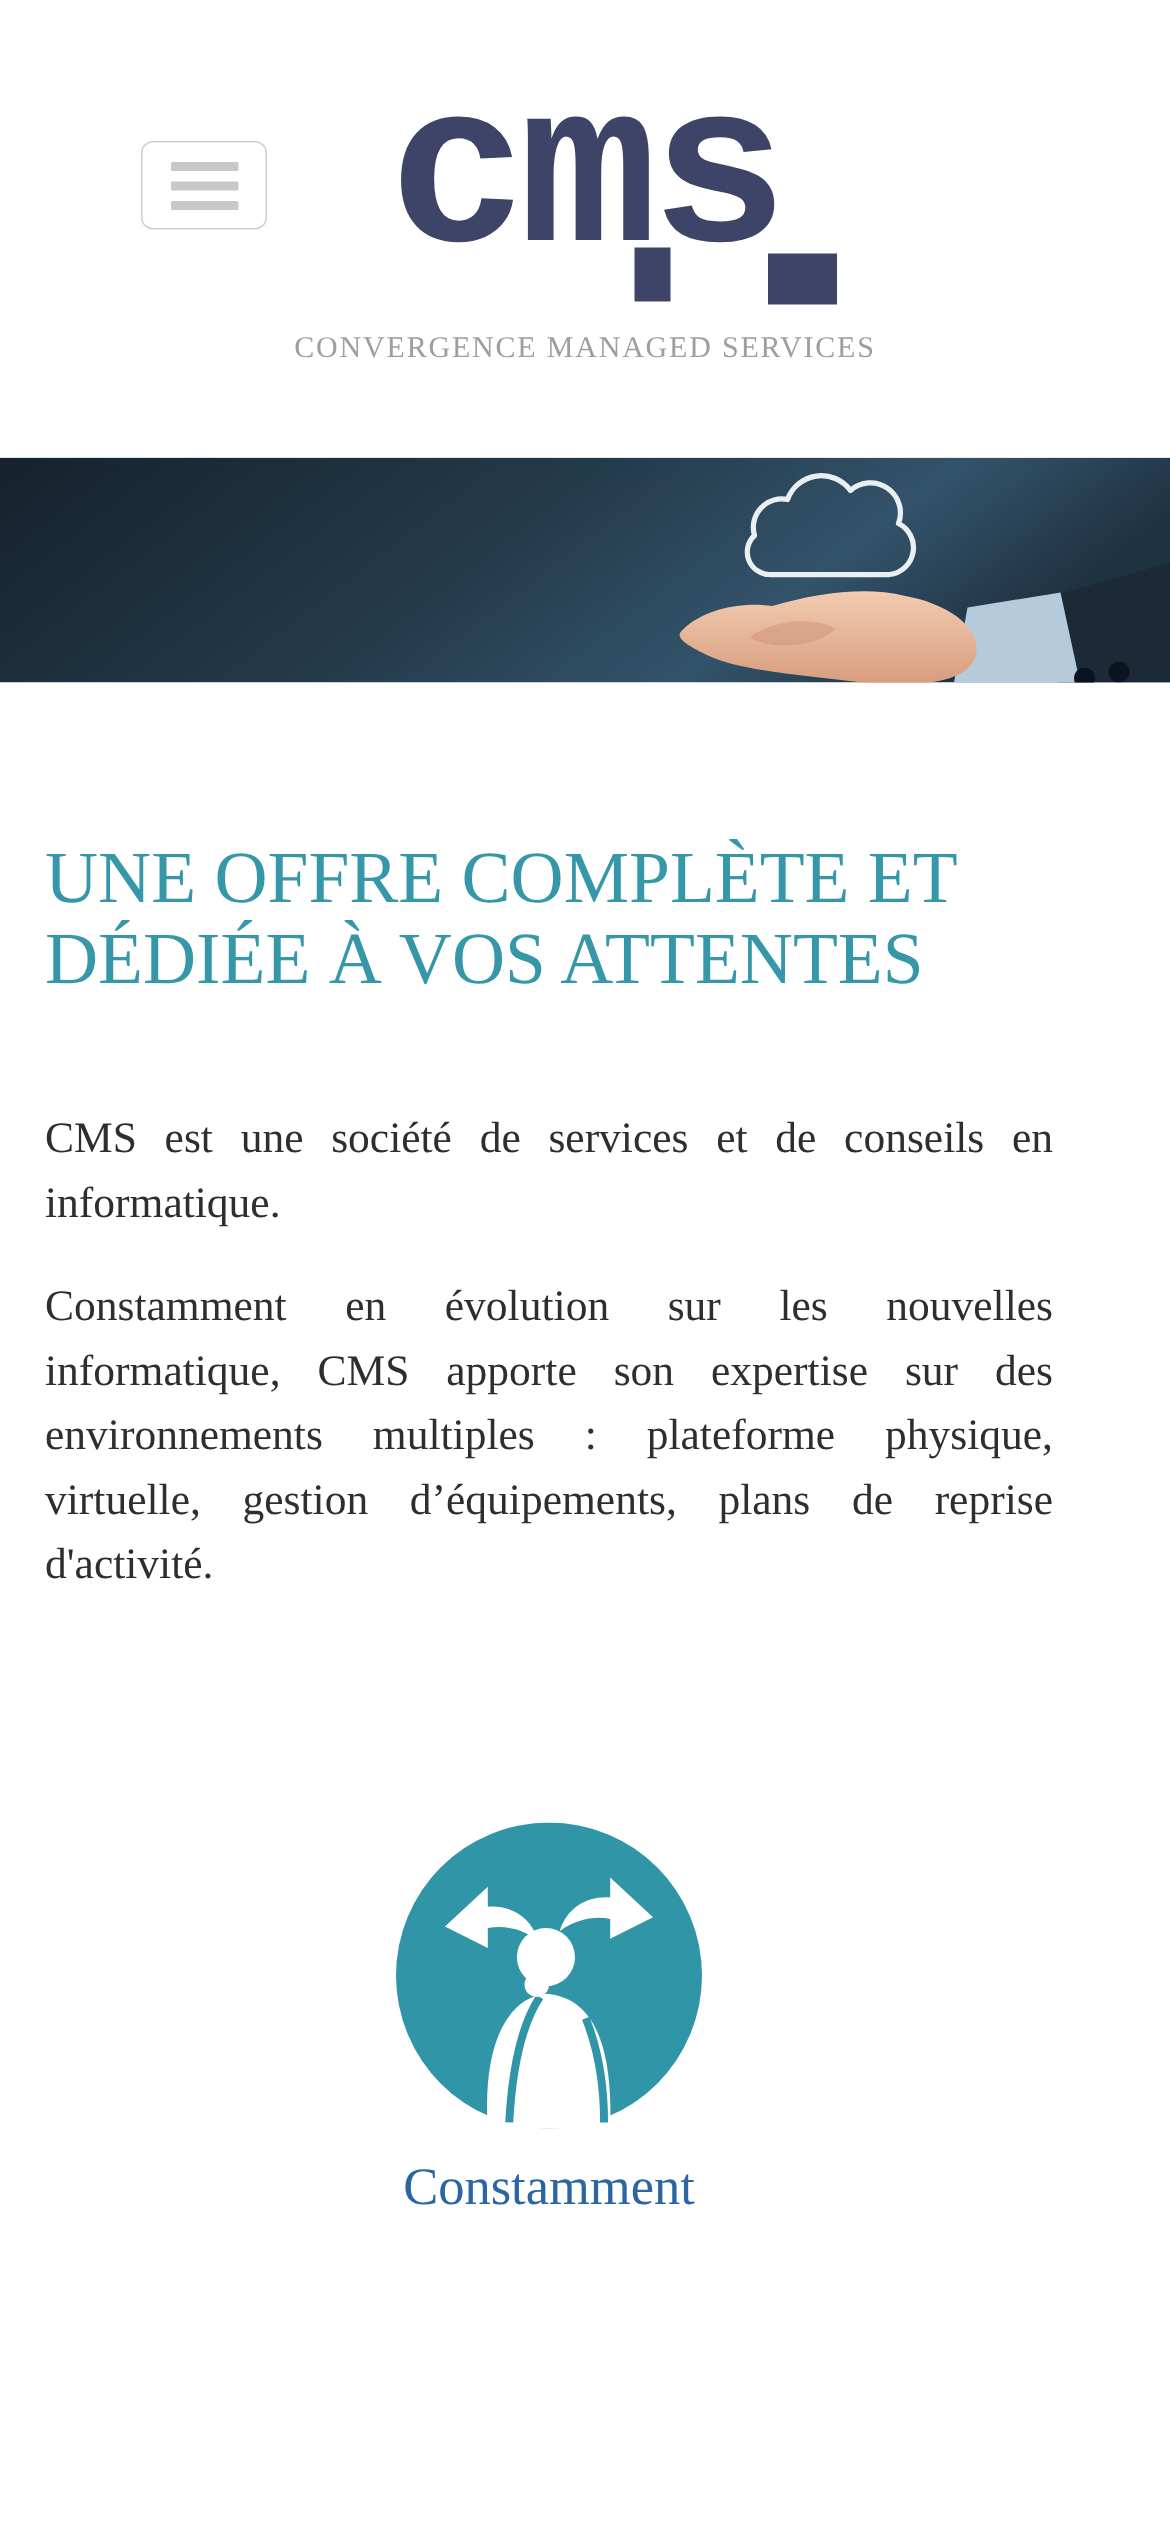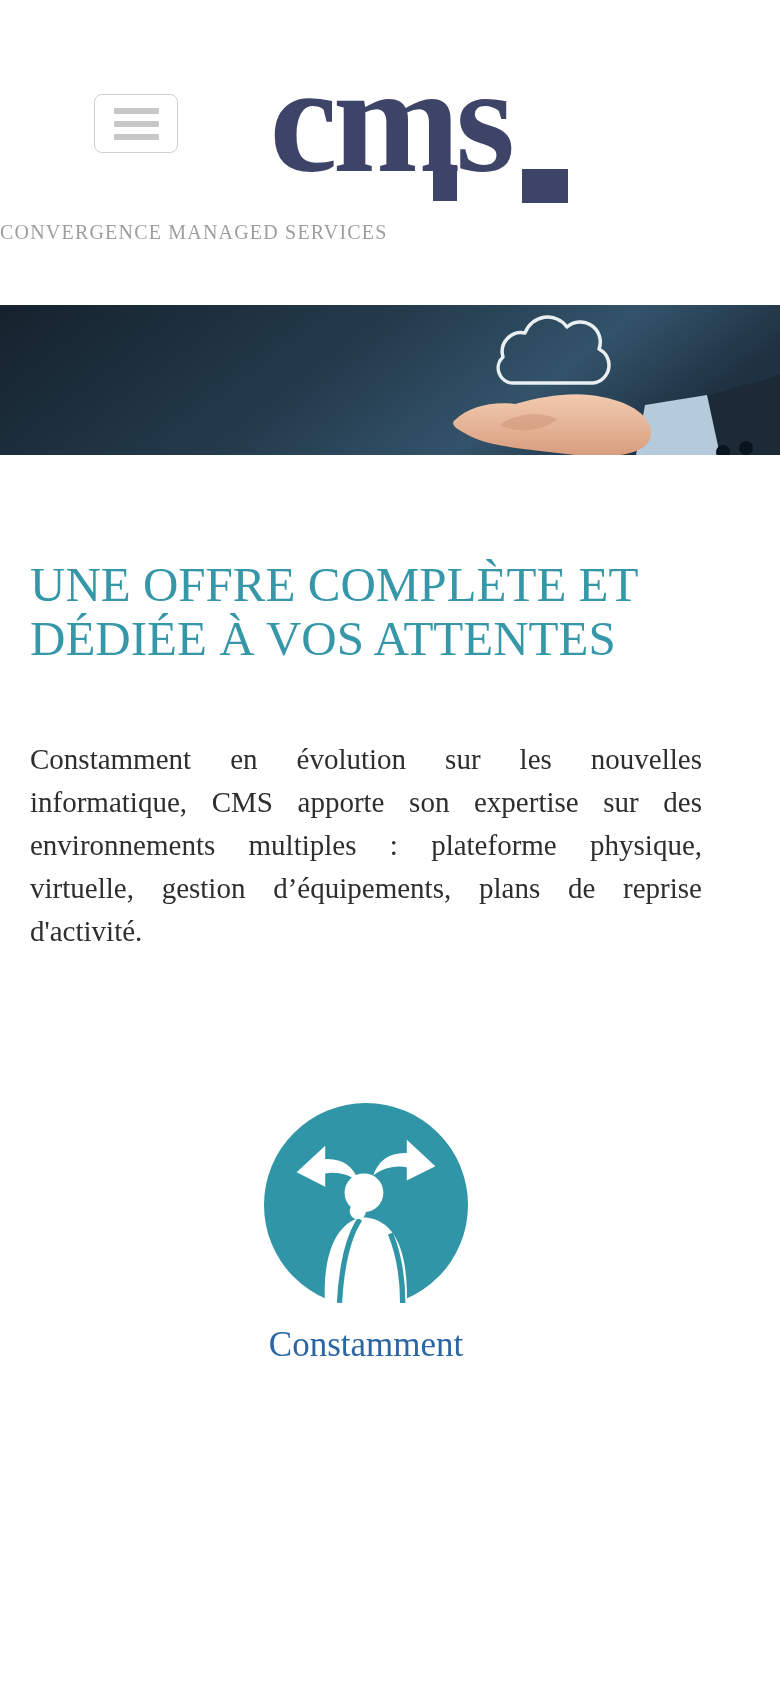--- a/index.html
+++ b/index.html
@@ -6,25 +6,25 @@
   body{width:780px;min-height:1688px;overflow:hidden;font-family:"Liberation Serif",serif;position:relative;}
 
   
   .header{position:relative;height:305px;background:#fff;}
   .menu-btn{position:absolute;left:94px;top:94px;width:84px;height:59px;background:#fff;
             border:1.5px solid #cfcfcf;border-radius:8px;box-sizing:border-box;cursor:pointer;
             display:flex;flex-direction:column;justify-content:center;align-items:center;gap:7px;}
   .menu-btn .bar{width:45px;height:6px;background:#c8c8c8;border-radius:1px;}
   .logo-wrap{position:absolute;left:0;right:0;top:43px;text-align:center;}
   .logo-inner{position:relative;display:inline-block;line-height:1;}
-  .logo-text{font-family:Liberation Serif, serif;font-weight:800;font-size:153px;line-height:1;
+  .logo-text{font-family:Liberation Mono, monospace;font-weight:800;font-size:153px;line-height:1;
              letter-spacing:-0.03em;color:#3d4468;}
   .logo-inner .m-leg{position:absolute;left:164px;top:122px;width:24px;height:36px;background:#3d4468;}
   .logo-inner .s-leg{position:absolute;left:253px;top:126px;width:46px;height:34px;background:#3d4468;}
-  .tagline{position:absolute;left:0;right:0;top:221px;
+  .tagline{position:absolute;left:0;right:0;top:221px;text-align:center;
            font-size:20px;letter-spacing:1.2px;color:#9e9e9e;}
 
   
   .hero{width:780px;height:150px;line-height:0;}
 
   
   .content{padding:0 78px 0 30px;}
   .main-heading{margin:103px 0 0 0;max-width:640px;font-weight:400;
                 font-size:49px;line-height:1.1;color:#3697a9;}
   .content p{margin:0 0 26px 0;font-size:29px;line-height:43px;color:#2e2e2e;
@@ -81,20 +81,21 @@
     <circle cx="723" cy="147" r="7" fill="#0a141e"></circle>
     <circle cx="746" cy="143" r="7" fill="#0a141e"></circle>
 
     <path d="M455 115 C468 102 492 96 515 99 C545 90 578 86 602 92 C636 98 656 116 650 134 C644 150 610 154 575 150 C535 145 492 142 472 132 C458 125 449 120 455 115 Z" fill="url(#skin)"></path>
     <path d="M500 120 C515 108 542 106 557 114 C546 126 515 129 500 120 Z" fill="#c98f72" opacity="0.45"></path>
   </svg>
 </div>
 
 <div class="content">
   <h1 class="main-heading">UNE OFFRE COMPLÈTE ET DÉDIÉE À VOS ATTENTES</h1>
+  <p>CMS est une société de services et de conseils en informatique.</p>
   <p>Constamment en évolution sur les nouvelles informatique, CMS apporte son expertise sur des environnements multiples : plateforme physique, virtuelle, gestion d’équipements, plans de reprise d'activité.</p>
 
   <div class="feature">
     <svg class="feature-icon" viewBox="0 0 100 100">
       <circle cx="50" cy="50" r="50" fill="#2f95a7"></circle>
 
       <path d="M16 34 L30 21 L30 27.5 C38 27 44 31 46.5 38.5 C41 34.5 35 33.5 30 34.5 L30 41 Z" fill="#ffffff"></path>
 
       <path d="M84 31 L70 18 L70 24.5 C62 24 56 28 53.5 35.5 C59 31.5 65 30.5 70 31.5 L70 38 Z" fill="#ffffff"></path>
 

